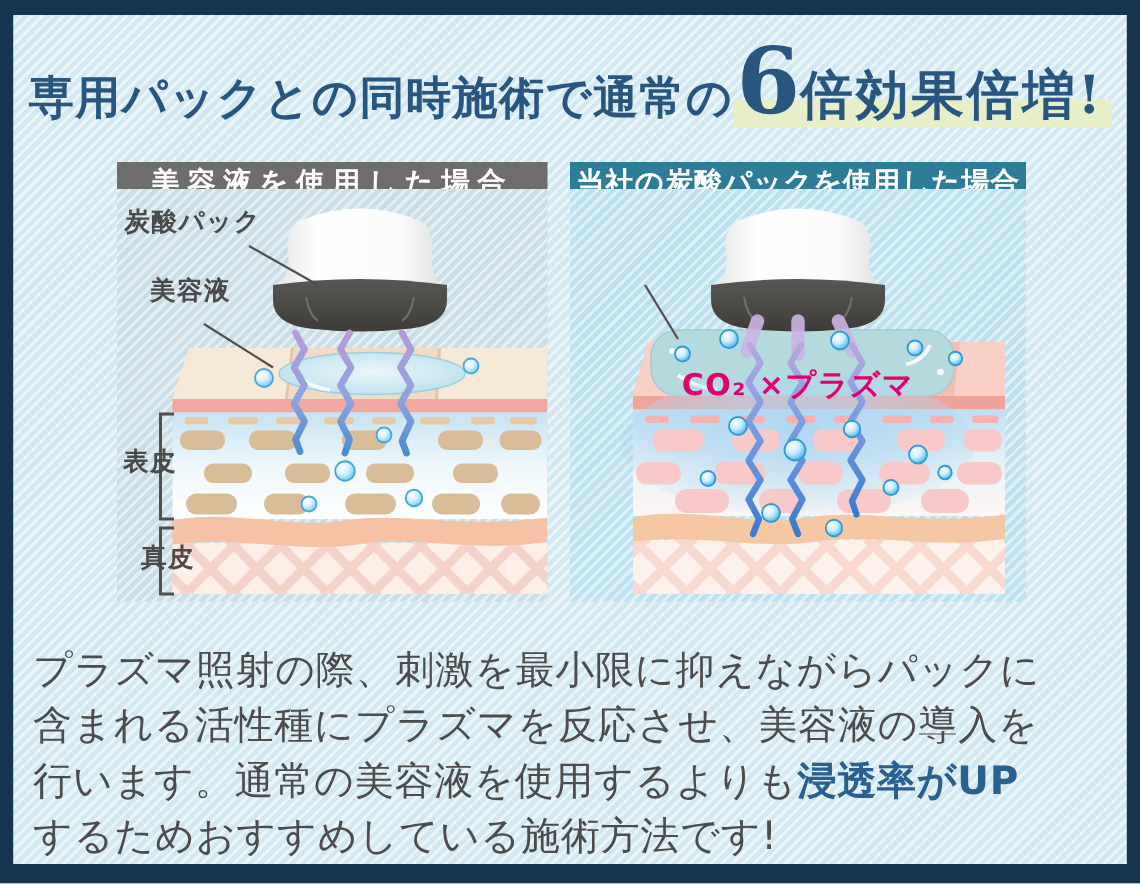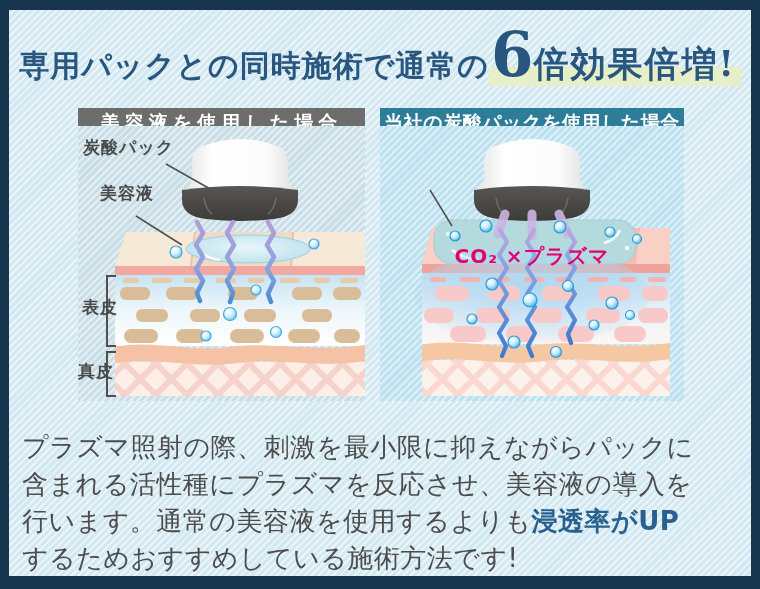--- a/index.html
+++ b/index.html
@@ -23,21 +23,21 @@
   .ph-left{letter-spacing:5px;}
   .ph-right{letter-spacing:0.5px;}
   .panel-body{position:relative;height:275px;overflow:hidden;}
   .pb-left{background:repeating-linear-gradient(-45deg,rgba(255,255,255,.5) 0 2px,rgba(255,255,255,0) 2px 5px),#c9dee6;}
   .pb-right{background:repeating-linear-gradient(-45deg,rgba(255,255,255,.5) 0 2px,rgba(255,255,255,0) 2px 5px),#bde1ef;}
   svg.art{position:absolute;left:0;top:0;width:100%;height:100%;}
   .art-label{position:absolute;font-size:17px;font-weight:bold;color:#4a4a4a;letter-spacing:1px;white-space:nowrap;}
   .lbl-device{left:5px;top:10px;}
   .lbl-serum{left:22px;top:56px;}
   .lbl-epidermis{left:4px;top:170px;}
-  .lbl-dermis{left:0;top:234px;}
+  .lbl-dermis{left:16px;top:234px;}
   .lbl-pack{left:18px;top:38px;}
   .co2{position:absolute;left:62px;top:101px;width:180px;text-align:center;
     font-size:20px;font-weight:bold;letter-spacing:1px;white-space:nowrap;}
   
   .desc{width:674px;margin:28px 0 0 13px;font-size:26px;line-height:37px;letter-spacing:.5px;
     color:#4c4c4c;font-weight:500;}
   .desc-hl{font-weight:bold;}
 </style>
 </head>
 <body>

